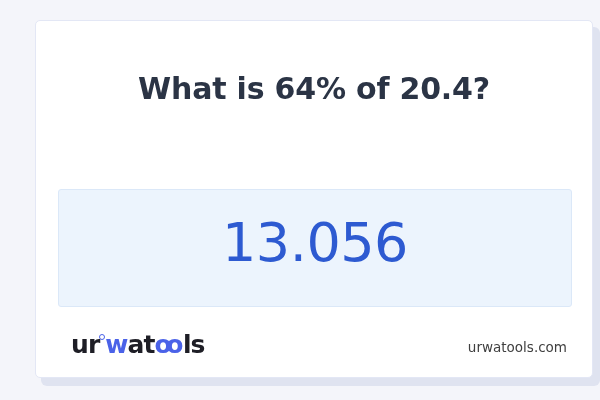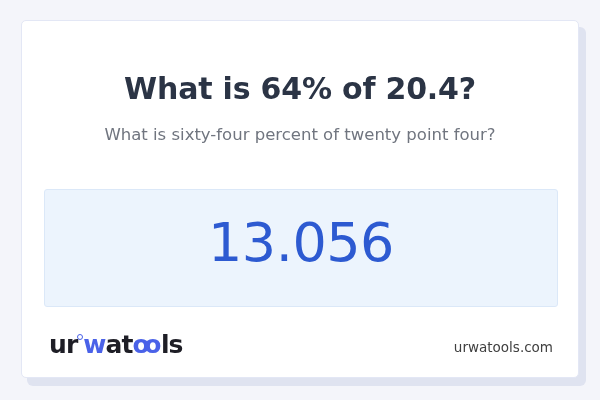--- a/index.html
+++ b/index.html
@@ -12,20 +12,21 @@
     background: #f4f5fa;
     font-family: "DejaVu Sans", "Liberation Sans", sans-serif;
     overflow: hidden;
   }
 
   .stage {
     position: relative;
     width: 544px;
     height: 400px;
     box-sizing: border-box;
+    margin-left: 14px;
   }
 
   
   .card-shadow {
     position: absolute;
     left: 27px;
     top: 27px;
     width: 559px;
     height: 359px;
     background: #dfe3f0;
@@ -104,21 +105,21 @@
     font-size: 12.5px;
     font-weight: 400;
     color: #2d5ad1;
     direction: rtl;
     unicode-bidi: embed;
     line-height: 1.3;
   }
 
   .footer {
     position: absolute;
-    left: 0;
+    left: 8px;
     right: 0;
     bottom: 0;
     height: 70px;
   }
 
   .logo {
     position: absolute;
     left: 27px;
     bottom: 20px;
     font-size: 25px;
@@ -161,21 +162,20 @@
 <body>
 
 <div class="stage">
 
   <div class="card-shadow"></div>
 
   <div class="card">
 
     <div class="title">What is 64% of 20.4?</div>
 
-    <div class="subtitle">What is sixty-four percent of twenty point four?</div>
 
     <div class="result-box">
       <div class="result-value">13.056</div>
     </div>
 
     <div class="footer">
 
       <div class="logo">
         <span>ur</span><span class="dot"></span><span class="accent">w</span><span>at</span><span class="goggles">oo</span><span>ls</span>
       </div>

